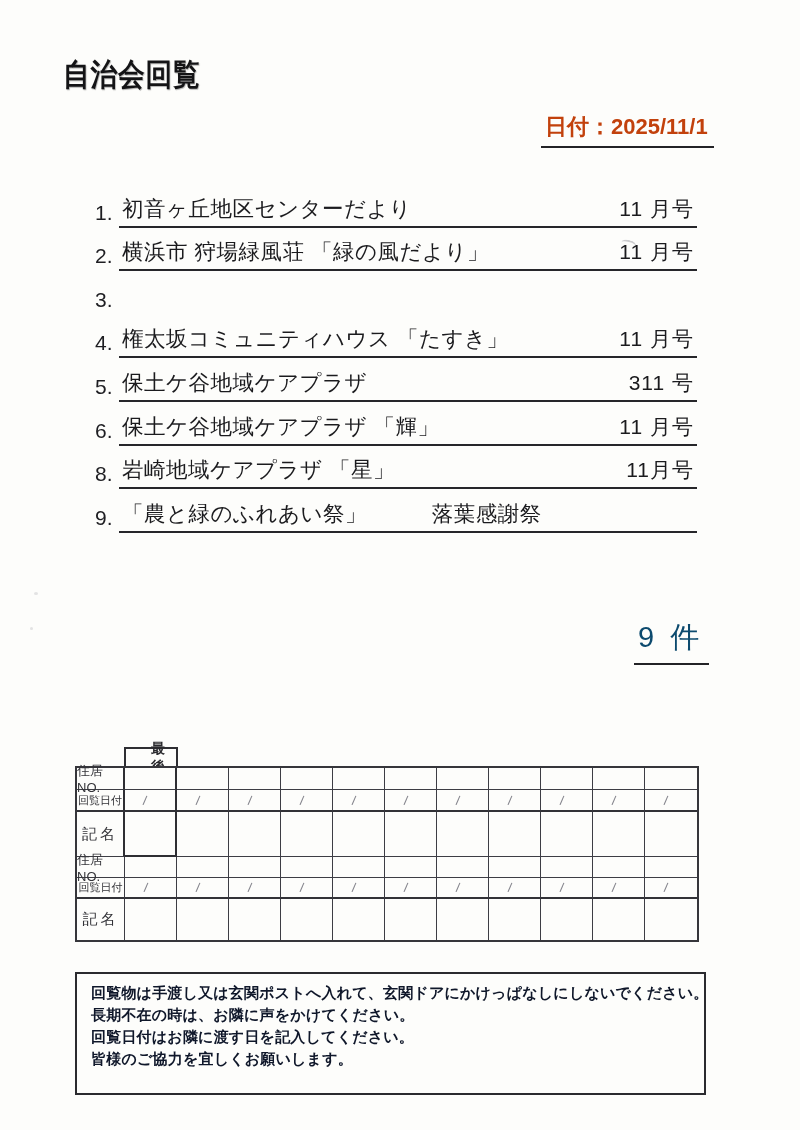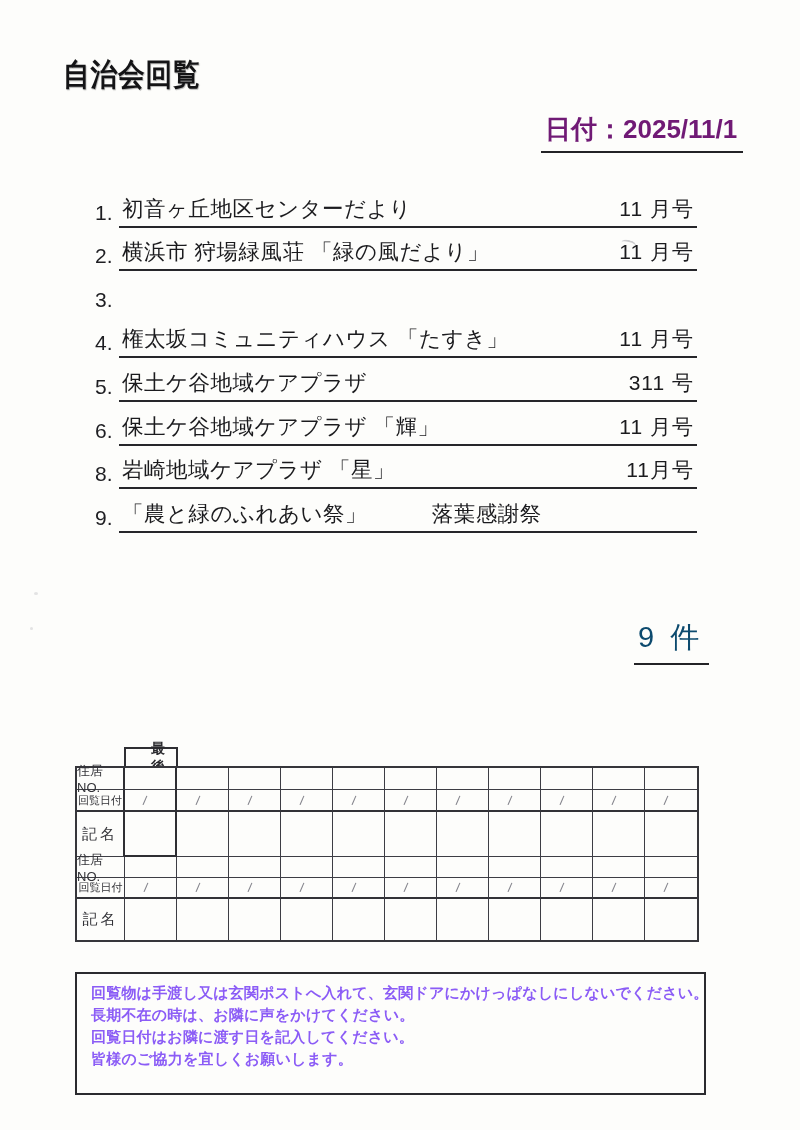--- a/index.html
+++ b/index.html
@@ -16,21 +16,21 @@
   .doc-title {
     position:absolute; left:63px; top:54px;
     font-size:31px; font-weight:700; letter-spacing:1px;
     color:#141416;
     transform:scaleX(.86); transform-origin:left top;
     text-shadow:0.8px 0.8px 0.8px rgba(90,90,90,.45);
     white-space:pre;
   }
   .doc-date {
     position:absolute; left:541px; top:112px;
-    font-size:26px; font-weight:600; color:#701a75;
+    font-size:22px; font-weight:600; color:#c2410c;
     border-bottom:2.5px solid #232326;
     padding:0 6px 4px 4px;
     white-space:pre;
   }
   
   .item-list { position:absolute; left:95px; top:184px; width:602px; }
   .item { height:43.6px; display:flex; align-items:flex-end; }
   .item-num {
     width:24px; flex:0 0 24px;
     font-size:21px; color:#1e1e22; padding-bottom:3px;
@@ -96,21 +96,21 @@
   }
   
   .notice-box {
     position:absolute; left:75px; top:972px;
     width:631px; height:123px;
     border:2.2px solid #2b2b2f;
     padding:8px 14px 6px 14px;
     background:#fdfdfb;
   }
   .notice-line {
-    font-size:15px; font-weight:700; color:#8b5cf6;
+    font-size:15px; font-weight:700; color:#0f172a;
     line-height:1.46; letter-spacing:.2px; white-space:pre;
   }
   
   .artifact-arc {
     position:absolute; left:621px; top:240px;
     width:15px; height:8px;
     border-top:2px solid #bcbcc0; border-radius:50%;
     transform:rotate(14deg); opacity:.75;
   }
   .speck { position:absolute; background:#c9c9cc; border-radius:50%; opacity:.5; }

